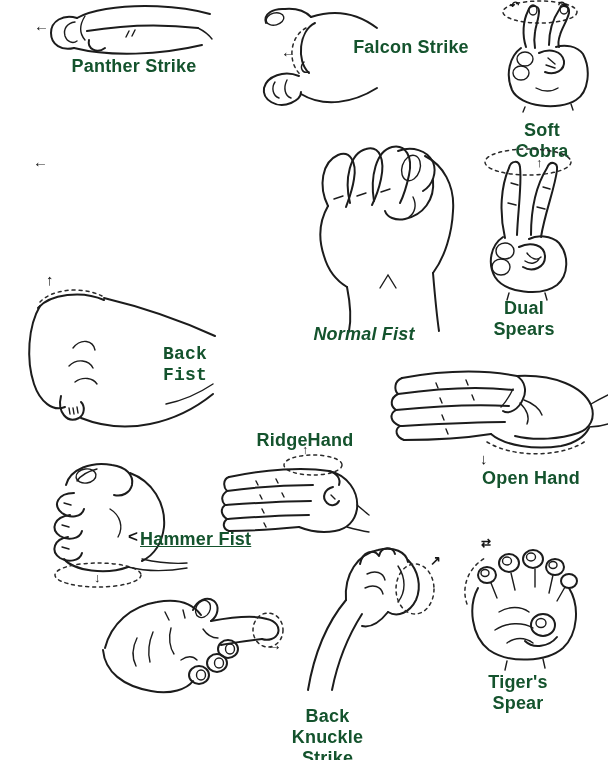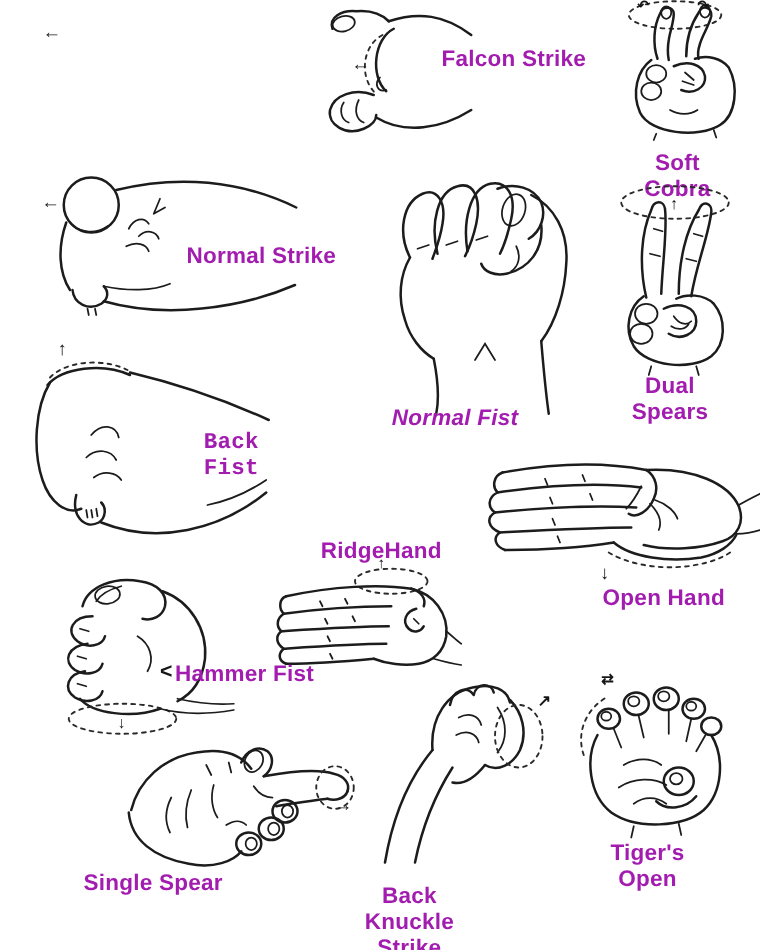--- a/index.html
+++ b/index.html
@@ -4,46 +4,46 @@
 <style>
   html,body{margin:0;padding:0;background:#fff;}
   .stage{
     position:relative;width:608px;height:760px;background:#ffffff;
     overflow:hidden;font-family:"Liberation Sans",sans-serif;
   }
   .tech{position:absolute;margin:0;}
   .tech svg{position:absolute;left:0;top:0;overflow:visible;}
   .cap{
     position:absolute;font-weight:700;font-size:18px;line-height:21px;
-    color:#a21caf;text-align:center;white-space:pre-line;letter-spacing:.2px;
+    color:#14532d;text-align:center;white-space:pre-line;letter-spacing:.2px;
   }
   .arr{position:absolute;color:#161616;font-weight:700;font-size:15px;line-height:1;}
 
   
   #t-panther  {left:28px;  top:2px;   width:185px;height:80px;}
   #t-panther  .cap{left:30px;top:54px;width:152px;}
   #t-falcon   {left:254px; top:4px;   width:125px;height:110px;}
   #t-falcon   .cap{left:92px;top:33px;width:130px;}
   #t-cobra    {left:492px; top:0px;   width:112px;height:156px;}
   #t-cobra    .cap{left:2px;top:108px;width:96px;margin-top:12px;}
   #t-nstrike  {left:30px;  top:136px; width:210px;height:122px;}
   #t-nstrike  .cap{left:118px;top:58px;width:122px;}
   #t-nfist    {left:294px; top:140px; width:170px;height:210px;font-style:italic;}
   #t-nfist    .cap{left:0px;top:184px;width:140px;}
-  #t-dspears  {left:486px; top:146px; width:108px;height:200px;text-decoration:underline;}
+  #t-dspears  {left:474px; top:146px; width:108px;height:200px;text-decoration:underline;}
   #t-dspears  .cap{left:0px;top:152px;width:100px;}
   #t-bfist    {left:14px;  top:274px; width:205px;height:162px;font-family:Liberation Mono, monospace;}
   #t-bfist    .cap{left:126px;top:70px;width:90px;}
   #t-ridge    {left:214px; top:430px; width:155px;height:135px;text-decoration:underline;}
   #t-ridge    .cap{left:36px;top:0px;width:110px;}
   #t-ridge    svg{top:20px;}
   #t-ohand    {left:374px; top:366px; width:234px;height:122px;}
   #t-ohand    .cap{left:58px;top:102px;width:110px;margin-left:44px;}
   #t-hammer   {left:30px;  top:458px; width:230px;height:132px;}
-  #t-hammer   .cap{left:110px;top:71px;width:125px;text-align:left;}
+  #t-hammer   .cap{left:110px;top:71px;width:125px;text-align:left;text-decoration:underline;}
   #t-sspear   {left:60px;  top:588px; width:235px;height:130px;}
   #t-sspear   svg{left:35px;}
   #t-sspear   .cap{left:0px;top:108px;width:125px;}
   #t-bknuckle {left:280px; top:540px; width:172px;height:210px;}
   #t-bknuckle svg{left:14px;}
   #t-bknuckle .cap{left:0px;top:142px;width:95px;margin-top:24px;}
   #t-tclaw    {left:450px; top:542px; width:145px;height:180px;}
   #t-tclaw    .cap{left:18px;top:130px;width:100px;}
 
   
@@ -64,20 +64,34 @@
 
   .ink{stroke:#1c1c1c;stroke-width:2;fill:none;stroke-linecap:round;stroke-linejoin:round;}
   .thin{stroke:#1c1c1c;stroke-width:1.4;fill:none;stroke-linecap:round;}
   .dash{stroke:#2a2a2a;stroke-width:1.5;fill:none;stroke-dasharray:3 4;stroke-linecap:round;}
 </style>
 </head>
 <body>
 
 <div class="stage">
 
+  <figure class="tech" id="t-panther">
+    <svg width="185" height="58" viewBox="0 0 185 58">
+      <path class="ink" d="M182,12 C150,3 108,2 78,7 C66,9 56,12 49,16"></path>
+      <path class="ink" d="M49,16 C35,12 23,19 23,31 C23,43 34,49 46,46"></path>
+      <path class="thin" d="M47,20 C39,21 35,27 37,34 C39,40 45,42 49,39"></path>
+      <path class="thin" d="M57,14 C52,22 51,31 57,38"></path>
+      <path class="ink" d="M59,29 C95,23 136,22 170,26"></path>
+      <path class="ink" d="M46,46 C82,55 132,53 174,43"></path>
+      <path class="ink" d="M61,38 C59,47 69,52 77,46"></path>
+      <path class="thin" d="M170,26 C176,29 181,33 184,37"></path>
+      <path class="thin" d="M98,35 l3,-6 M104,34 l3,-6"></path>
+    </svg>
+    <figcaption class="cap">Panther Strike</figcaption>
+  </figure>
 
   <figure class="tech" id="t-falcon">
     <svg width="125" height="110" viewBox="0 0 125 110">
       <ellipse class="thin" cx="21" cy="15" rx="9" ry="6" transform="rotate(-14 21 15)"></ellipse>
       <path class="ink" d="M12,19 C9,10 19,4 31,5 C43,4 52,8 57,13"></path>
       <path class="ink" d="M57,13 C81,5 102,8 123,24"></path>
       <path class="dash" d="M52,24 C35,33 33,60 48,72"></path>
       <path class="ink" d="M61,19 C45,27 42,57 55,69"></path>
       <path class="thin" d="M50,58 C45,63 48,70 55,68"></path>
       <path class="ink" d="M45,72 C30,66 13,72 10,84 C8,96 23,105 37,99 C44,96 47,92 47,88"></path>
@@ -99,35 +113,20 @@
       <path class="thin" d="M56,58 l7,6 M54,65 l9,3"></path>
       <ellipse class="thin" cx="33" cy="59" rx="8" ry="7"></ellipse>
       <ellipse class="thin" cx="29" cy="73" rx="8" ry="7"></ellipse>
       <path class="thin" d="M44,88 C51,92 60,92 66,88"></path>
       <path class="thin" d="M33,107 l-2,5 M79,104 l2,6"></path>
     </svg>
     <figcaption class="cap">Soft
 Cobra</figcaption>
   </figure>
 
-  <figure class="tech" id="t-nstrike">
-    <svg width="210" height="122" viewBox="0 0 210 122">
-      <circle class="ink" cx="43" cy="28" r="22"></circle>
-      <path class="thin" d="M26,42 C32,50 46,52 56,45"></path>
-      <path class="ink" d="M23,42 C16,62 17,82 26,96"></path>
-      <path class="ink" d="M63,16 C112,4 162,8 207,30"></path>
-      <path class="thin" d="M73,47 C77,39 85,37 89,43 M81,53 C87,47 95,49 97,55 M71,61 C79,57 87,59 89,65"></path>
-      <path class="thin" d="M93,35 l5,-12 M93,35 l9,-5"></path>
-      <path class="ink" d="M28,96 C29,107 41,113 51,107 C57,103 57,97 53,93"></path>
-      <path class="thin" d="M40,111 l1,5 M46,111 l1,5"></path>
-      <path class="ink" d="M53,105 C102,119 162,111 206,92"></path>
-      <path class="thin" d="M53,93 C72,97 92,97 106,91"></path>
-    </svg>
-    <figcaption class="cap">Normal Strike</figcaption>
-  </figure>
 
   <figure class="tech" id="t-nfist">
     <svg width="170" height="192" viewBox="0 0 170 192">
       <path class="ink" d="M34,66 C24,46 28,22 44,15 C56,10 63,22 60,39 C58,52 54,61 52,67"></path>
       <path class="ink" d="M56,63 C50,39 56,13 72,9 C86,5 91,20 87,39 C84,53 80,61 78,65"></path>
       <path class="ink" d="M80,61 C76,37 82,11 98,7 C112,4 119,17 115,35 C112,49 108,59 106,63"></path>
       <path class="ink" d="M104,11 C118,6 133,10 139,22 C143,32 139,45 129,51"></path>
       <ellipse class="thin" cx="117" cy="28" rx="9" ry="13" transform="rotate(18 117 28)"></ellipse>
       <path class="ink" d="M139,40 C141,60 129,75 111,79 C101,81 93,77 91,71"></path>
       <path class="ink" d="M131,16 C149,25 161,45 159,71 C158,93 151,117 139,133"></path>
@@ -242,21 +241,20 @@
       <ellipse class="ink" cx="133" cy="61" rx="10" ry="9"></ellipse>
         <ellipse class="thin" cx="135" cy="61" rx="4.5" ry="5"></ellipse>
       <ellipse class="ink" cx="122" cy="75" rx="10" ry="9"></ellipse>
         <ellipse class="thin" cx="124" cy="75" rx="4.5" ry="5"></ellipse>
       <ellipse class="ink" cx="104" cy="87" rx="10" ry="9"></ellipse>
         <ellipse class="thin" cx="106" cy="87" rx="4.5" ry="5"></ellipse>
       <path class="ink" d="M8,62 C10,84 28,98 56,103 C76,107 92,101 98,93"></path>
       <path class="thin" d="M42,50 c-5,10 -5,20 -1,28 M58,44 c-5,12 -5,22 -3,30 M76,40 c-3,10 -1,20 3,26 M86,72 c6,-4 12,-4 16,0"></path>
       <path class="thin" d="M108,41 c4,6 9,9 15,9 M70,24 l4,8 M88,22 l2,8"></path>
     </svg>
-    <figcaption class="cap">Single Spear</figcaption>
   </figure>
 
   <figure class="tech" id="t-bknuckle">
     <svg width="158" height="152" viewBox="0 0 158 152">
       <path class="ink" d="M14,150 C20,114 32,84 52,60"></path>
       <path class="ink" d="M38,150 C44,120 54,96 68,74"></path>
       <path class="ink" d="M52,60 C50,34 64,14 84,10 C100,6 112,12 114,22"></path>
       <path class="ink" d="M66,24 C68,12 80,8 85,16 M85,16 C87,6 99,6 101,14"></path>
       <path class="ink" d="M114,20 C124,30 128,46 122,60 C116,72 104,78 94,72"></path>
       <path class="thin" d="M104,26 C112,38 112,52 104,62"></path>
@@ -283,21 +281,21 @@
       <ellipse class="ink" cx="119" cy="39" rx="8" ry="7"></ellipse>
       <path class="thin" d="M41,41 L47,56 M61,31 L65,48 M85,27 L85,45 M103,33 L99,51 M115,45 L107,59"></path>
       <ellipse class="ink" cx="93" cy="83" rx="12" ry="11"></ellipse>
         <ellipse class="thin" cx="91" cy="81" rx="5" ry="4.5"></ellipse>
       <path class="ink" d="M75,99 C83,107 99,105 107,95"></path>
       <path class="thin" d="M49,70 C59,64 71,64 79,70 M45,88 C57,80 73,80 83,86 M57,101 c8,-6 18,-6 26,0"></path>
       <path class="dash" d="M17,62 C11,45 18,26 35,16"></path>
       <path class="thin" d="M57,119 l-2,9 M93,117 l2,9"></path>
     </svg>
     <figcaption class="cap">Tiger's
-Open</figcaption>
+Spear</figcaption>
   </figure>
 
   <span class="arr a0">←</span>
   <span class="arr a1">←</span>
   <span class="arr a2">↶</span>
   <span class="arr a3">↷</span>
   <span class="arr a4">←</span>
   <span class="arr a5">↑</span>
   <span class="arr a6">↑</span>
   <span class="arr a7">↑</span>

